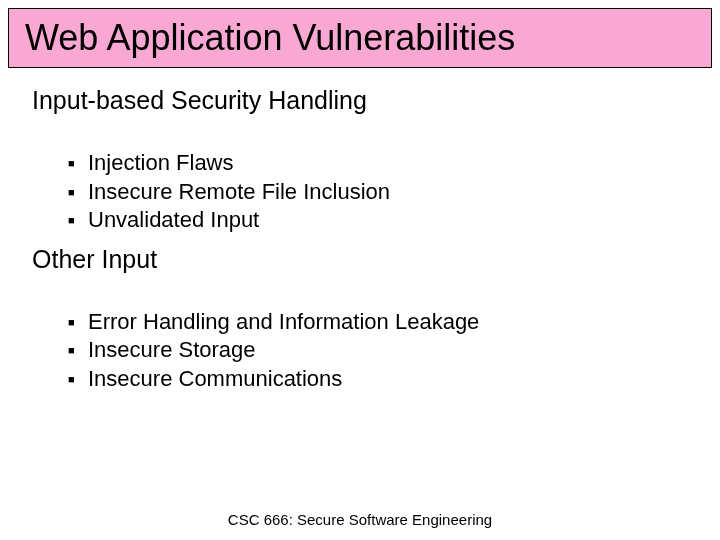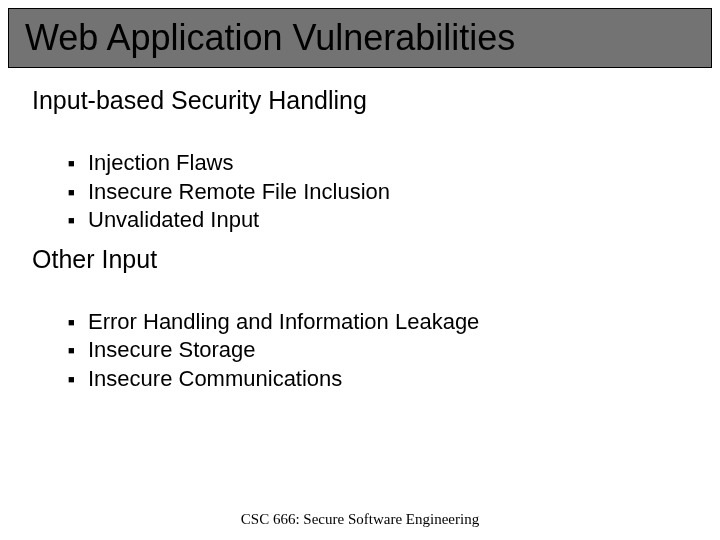--- a/index.html
+++ b/index.html
@@ -9,21 +9,21 @@
     }
     body {
       width: 720px;
       height: 540px;
       background: #ffffff;
       font-family: Arial, Helvetica, sans-serif;
       position: relative;
       overflow: hidden;
     }
     .title-bar {
-      background: #737373;
+      background: #f9a8d4;
       border: 1px solid #000;
       margin: 8px 8px 0 8px;
       padding: 8px 16px;
     }
     .title-bar h1 {
       font-size: 36px;
       font-weight: normal;
       color: #000;
     }
     .content {
@@ -54,21 +54,21 @@
       left: 0;
       font-size: 11px;
       top: 7px;
     }
     .footer {
       position: absolute;
       bottom: 12px;
       left: 0;
       right: 0;
       text-align: center;
-      font-family: Liberation Serif, serif;
+      font-family: Liberation Sans, sans-serif;
       font-size: 15px;
       color: #000;
     }
   </style>
 </head>
 <body>
 
 <div class="title-bar">
   <h1>Web Application Vulnerabilities</h1>
 </div>

